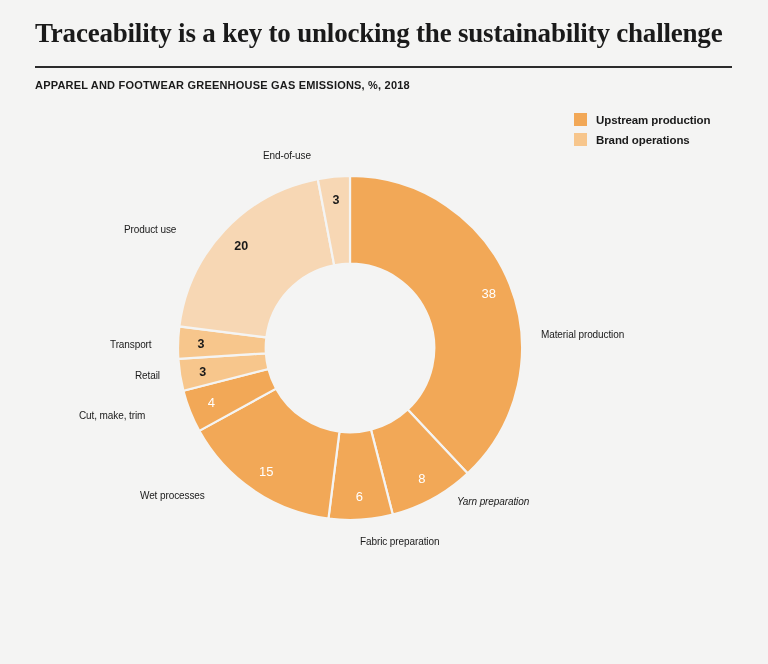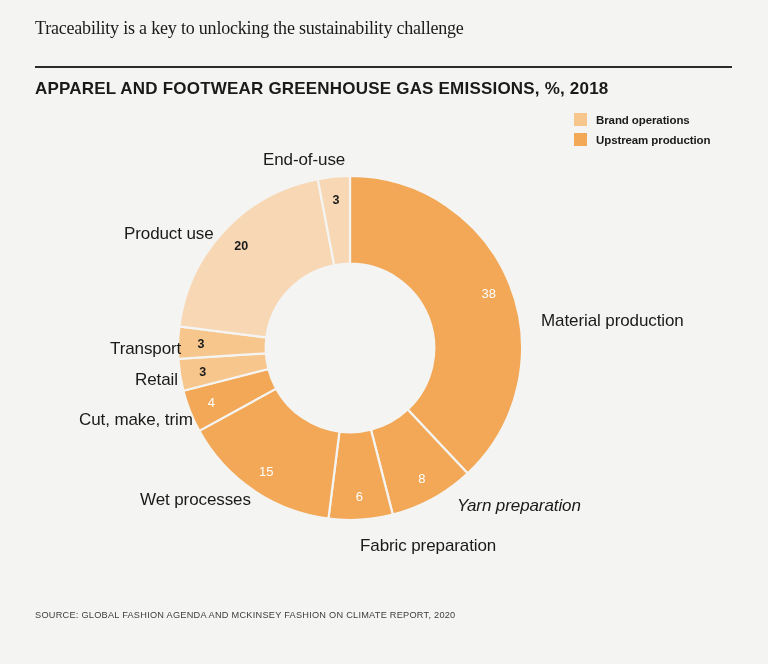--- a/index.html
+++ b/index.html
@@ -18,39 +18,39 @@
   .page {
     position: absolute;
     inset: 0;
   }
   .title {
     position: absolute;
     left: 35px;
     top: 18px;
     width: 700px;
     font-family: "Liberation Serif", serif;
-    font-size: 18px;
-    font-weight: 400;
+    font-size: 27px;
+    font-weight: 700;
     letter-spacing: -0.2px;
     color: #1a1a1a;
     white-space: nowrap;
   }
   .title-rule {
     position: absolute;
     left: 35px;
     top: 66px;
     width: 697px;
     height: 2px;
     background: #2b2b2b;
   }
   .subtitle {
     position: absolute;
     left: 35px;
     top: 79px;
-    font-size: 17px;
+    font-size: 11px;
     font-weight: bold;
     letter-spacing: 0.2px;
     color: #1a1a1a;
     white-space: nowrap;
   }
   .source {
     position: absolute;
     left: 35px;
     top: 610px;
     font-size: 9.2px;
@@ -108,43 +108,43 @@
   .slice-value.light {
     fill: #ffffff;
     font-weight: normal;
     font-size: 13px;
   }
   .slice-value.dark {
     fill: #1a1a1a;
   }
   .cat-label {
     position: absolute;
-    font-size: 17px;
+    font-size: 10px;
     color: #1a1a1a;
     white-space: nowrap;
     letter-spacing: -0.1px;
   }
 </style>
 </head>
 <body>
 
 <div class="page">
 
   <div class="title">Traceability is a key to unlocking the sustainability challenge</div>
   <div class="title-rule"></div>
   <div class="subtitle">APPAREL AND FOOTWEAR GREENHOUSE GAS EMISSIONS, %, 2018</div>
 
   <div class="legend">
     <div class="legend-row">
+      <span class="legend-swatch" style="background: rgb(242, 168, 87);"></span>
+      <span class="legend-label">Upstream production</span>
+    </div>
+    <div class="legend-row">
       <span class="legend-swatch" style="background: rgb(247, 198, 140);"></span>
       <span class="legend-label">Brand operations</span>
-    </div>
-    <div class="legend-row">
-      <span class="legend-swatch" style="background: rgb(242, 168, 87);"></span>
-      <span class="legend-label">Upstream production</span>
     </div>
   </div>
 
   <div class="chart-area">
     <svg class="chart-svg" width="768" height="664" viewBox="0 0 768 664">
       <g id="slices">
           <path d="M 350 176 A 172 172 0 0 1 467.7421022197344 473.3826039164828 L 407.6936300876699 409.4374759190766 A 84.28 84.28 0 0 0 350 263.72 Z" fill="#f2a857" stroke="#f4f4f3" stroke-width="2.2"></path>
           <path d="M 467.7421022197344 473.3826039164828 A 172 172 0 0 1 392.77466059235496 514.5963037141246 L 370.95958369025396 429.63218881992105 A 84.28 84.28 0 0 0 407.6936300876699 409.4374759190766 Z" fill="#f2a857" stroke="#f4f4f3" stroke-width="2.2"></path>
           <path d="M 392.77466059235496 514.5963037141246 A 172 172 0 0 1 328.44268382693963 518.6437286260901 L 339.43691507520043 431.6154270267842 A 84.28 84.28 0 0 0 370.95958369025396 429.63218881992105 Z" fill="#f2a857" stroke="#f4f4f3" stroke-width="2.2"></path>
           <path d="M 328.44268382693963 518.6437286260901 A 172 172 0 0 1 199.27525103245546 430.861631945495 L 276.14487300590315 388.6021996532926 A 84.28 84.28 0 0 0 339.43691507520043 431.6154270267842 Z" fill="#f2a857" stroke="#f4f4f3" stroke-width="2.2"></path>
@@ -160,25 +160,24 @@
           <text x="359.36789342203286" y="501.39840208905343" text-anchor="middle" class="slice-value light">6</text>
           <text x="266.1412070247826" y="475.8944667016298" text-anchor="middle" class="slice-value light">15</text>
           <text x="211.28404269617127" y="407.4215327637746" text-anchor="middle" class="slice-value light">4</text>
           <text x="202.64401093925775" y="375.83889585585416" text-anchor="middle" class="slice-value dark">3</text>
           <text x="200.8808176406675" y="347.81374090300847" text-anchor="middle" class="slice-value dark">3</text>
           <text x="241.24312936284286" y="250.3705005346023" text-anchor="middle" class="slice-value dark">20</text>
           <text x="335.9597172327336" y="203.9693229273656" text-anchor="middle" class="slice-value dark">3</text>
         </g>
     </svg>
 
-    <div class="cat-label" style="left:541px; top:311px;text-align:right;">Material production</div>
+    <div class="cat-label" style="left:541px; top:329px;text-align:right;">Material production</div>
     <div class="cat-label" style="left:457px; top:496px;font-style:italic;">Yarn preparation</div>
     <div class="cat-label" style="left:360px; top:536px;">Fabric preparation</div>
     <div class="cat-label" style="left:140px; top:490px;">Wet processes</div>
     <div class="cat-label" style="left:79px; top:410px;">Cut, make, trim</div>
     <div class="cat-label" style="left:135px; top:370px;">Retail</div>
     <div class="cat-label" style="left:110px; top:339px;">Transport</div>
     <div class="cat-label" style="left:124px; top:224px;">Product use</div>
     <div class="cat-label" style="left:263px; top:150px;">End-of-use</div>
   </div>
 
-  <div class="source">SOURCE: GLOBAL FASHION AGENDA AND MCKINSEY FASHION ON CLIMATE REPORT, 2020</div>
 </div>
 
 </body></html>

